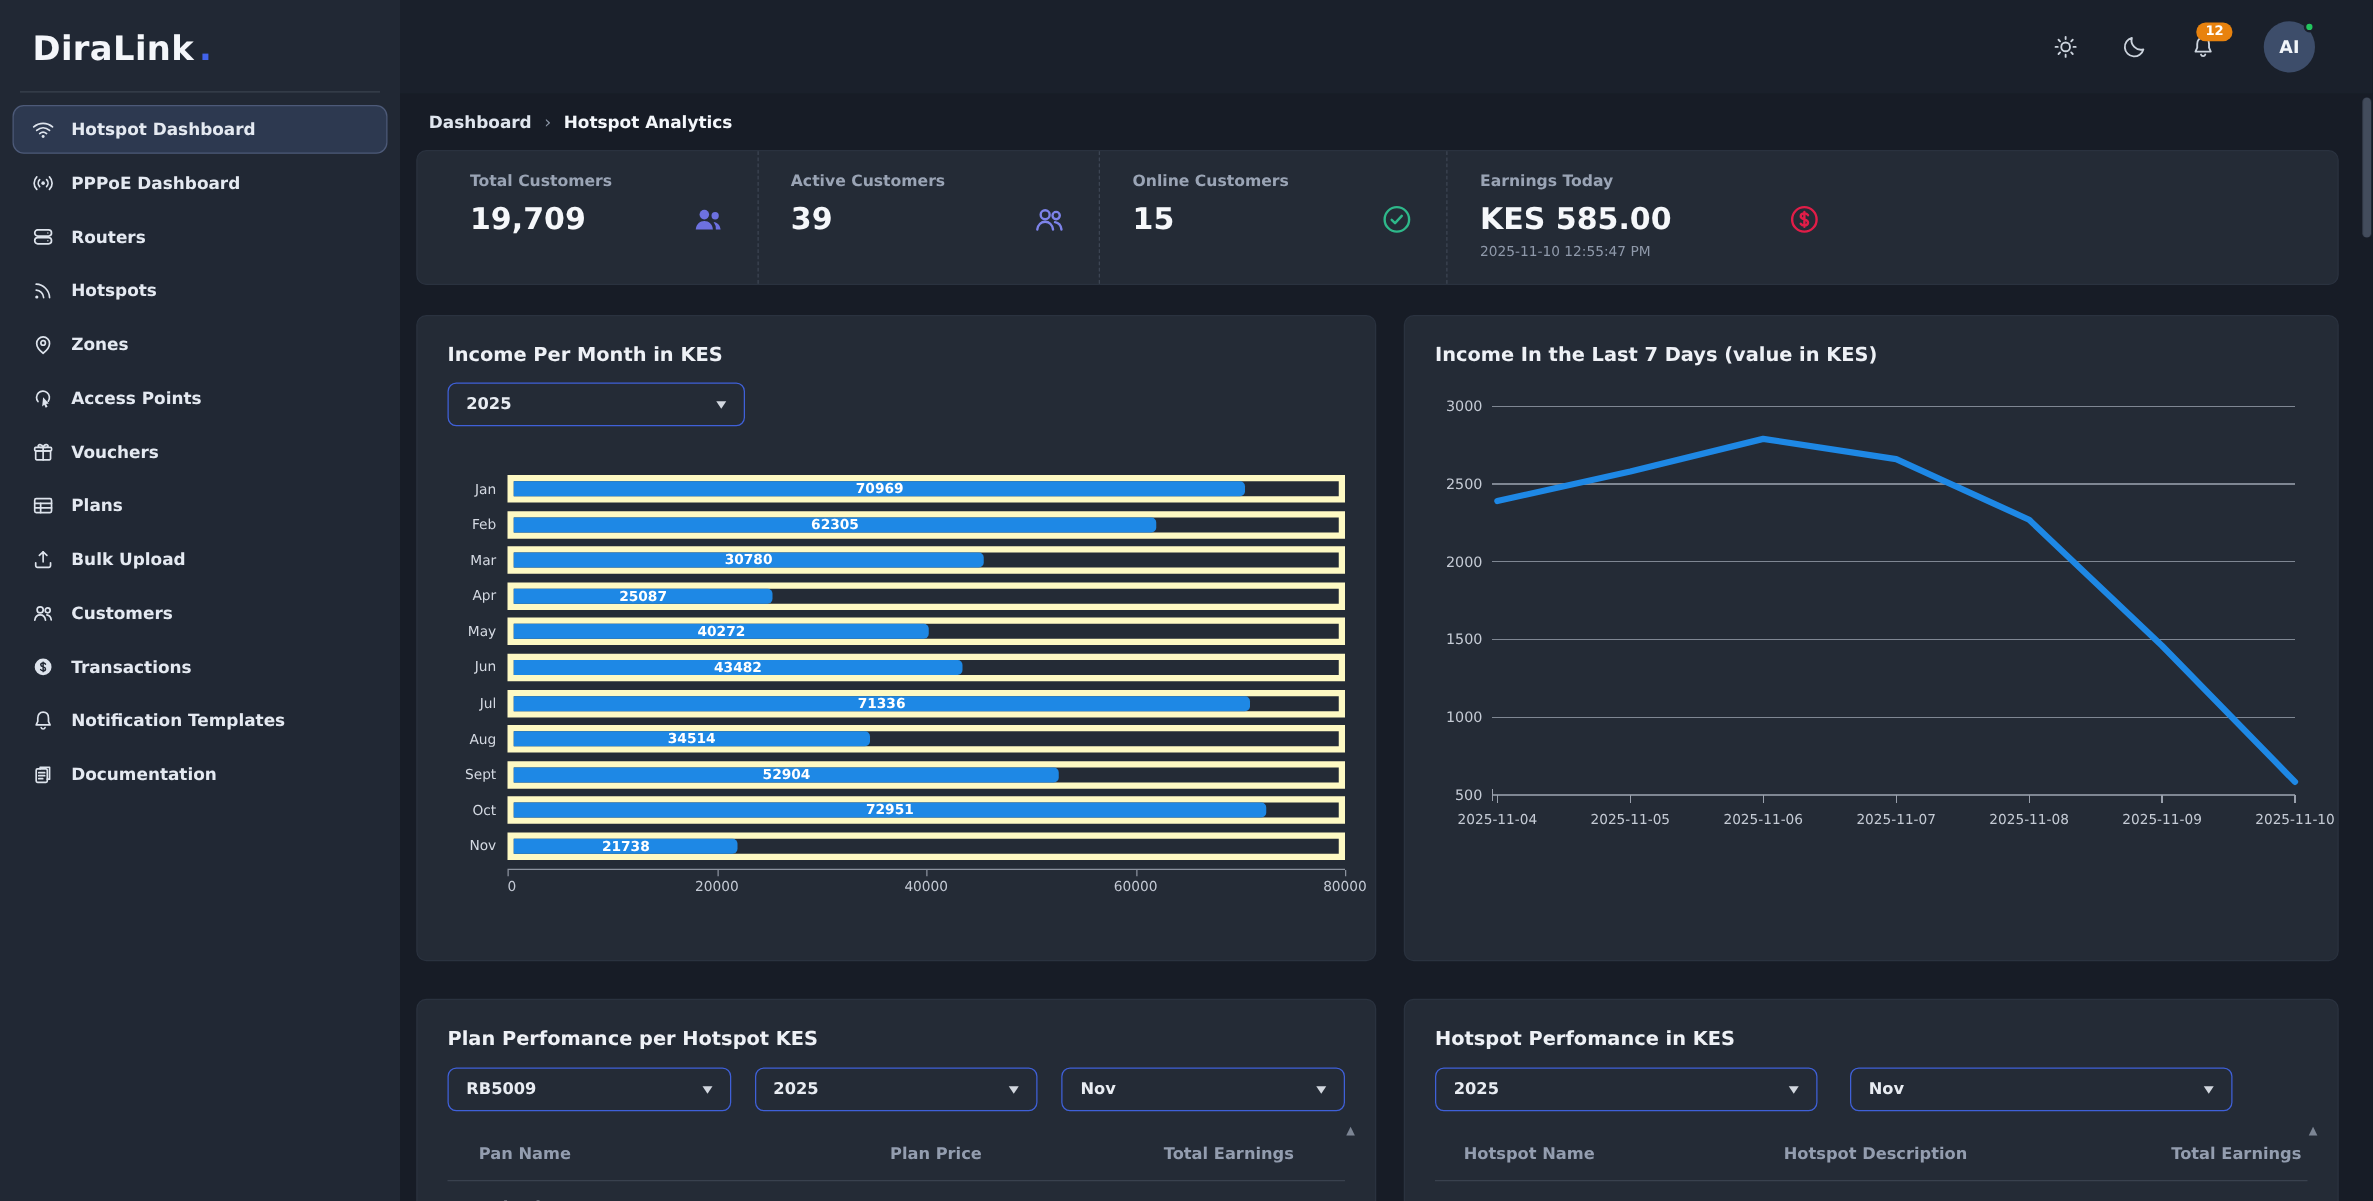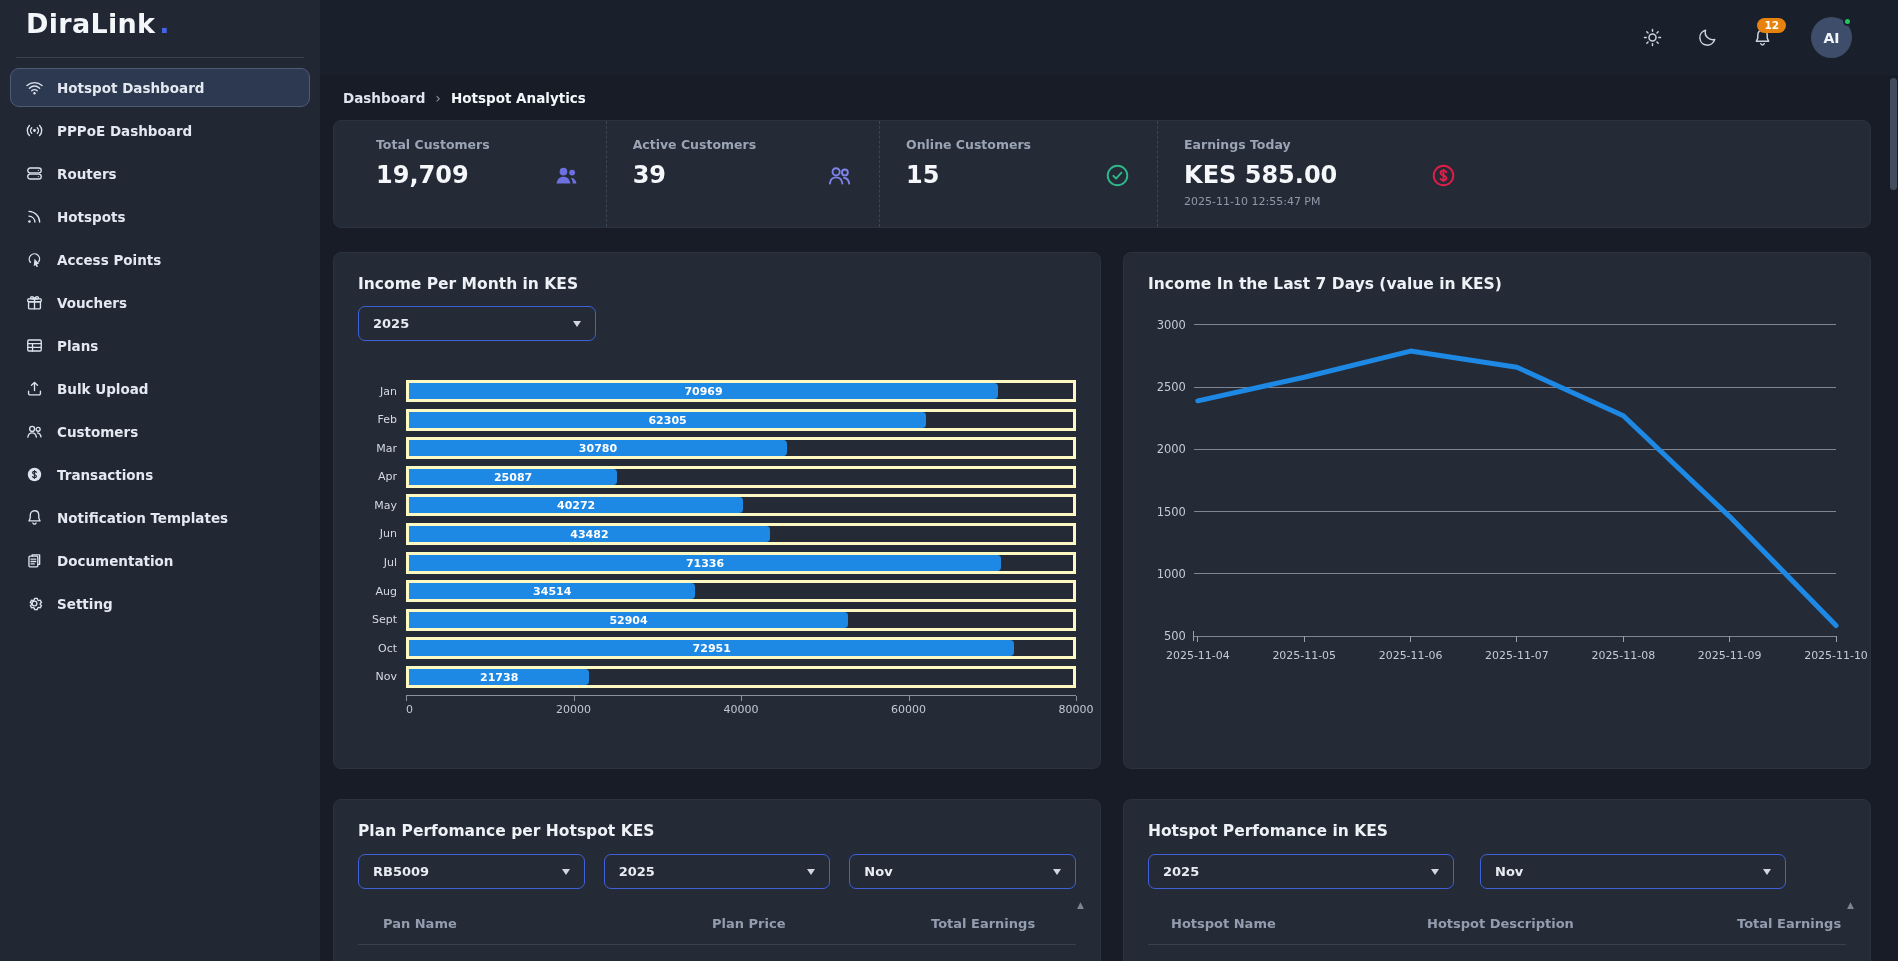--- a/index.html
+++ b/index.html
@@ -5,21 +5,21 @@
   * { box-sizing: border-box; }
   html,body { margin:0; padding:0; }
   body {
     width:1898px; height:961px; overflow:hidden;
     background:#171c26; color:#e8ecf2;
     font-family:"DejaVu Sans","Liberation Sans",sans-serif;
   }
   .page { display:flex; width:1898px; height:961px; }
 
   
-  .sidebar { width:320px; flex:0 0 320px; background:#212834; height:100%; padding-top:0; }
+  .sidebar { width:320px; flex:0 0 320px; background:#212834; height:100%; padding-top:16px; }
   .logo { padding:8px 26px 18px 26px; font-size:27px; font-weight:800; color:#f4f6fa; letter-spacing:.3px; }
   .logo-dot { color:#4263eb; margin-left:4px; }
   .sidebar-divider { border-bottom:1px solid #3a424e; margin:0 16px 10px 16px; }
   .nav-item { display:flex; align-items:center; gap:13px; margin:4px 10px; padding:9px 14px;
     border-radius:9px; font-size:13.5px; font-weight:600; color:#e4e9f1; border:1px solid transparent; cursor:pointer; }
   .nav-item.active { background:#2d3950; border-color:#4d5a78; }
   .nav-item svg { width:19px; height:19px; flex:0 0 19px; color:#dde3ec; }
 
   
   .main { flex:1; display:flex; flex-direction:column; min-width:0; }
@@ -67,21 +67,21 @@
     font-size:13px; font-weight:600; color:#e8ecf2; cursor:pointer; }
   .caret { width:0; height:0; border-left:4.5px solid transparent; border-right:4.5px solid transparent;
     border-top:6px solid #d2d7df; margin-left:12px; }
   .year-select { width:238px; margin-top:13px; }
   .filters { display:flex; margin-top:14px; }
 
   
   .bars { margin-top:39px; }
   .bar-row { display:flex; align-items:center; height:22px; margin-bottom:6.6px; }
   .bar-month { width:48px; flex:0 0 48px; text-align:right; padding-right:9px; font-size:11px; color:#d4d9e2; }
-  .bar-track { flex:1; height:22px; border:3px solid #fef9c3; position:relative; }
+  .bar-track { flex:1; height:22px; border:5px solid #fef9c3; position:relative; }
   .bar-fill { position:absolute; left:0; top:0; bottom:0; background:#1e88e5; border-radius:0 4px 4px 0; }
   .bar-val { position:absolute; top:50%; transform:translate(-50%,-50%); font-size:11px; font-weight:700; color:#fff; white-space:nowrap; }
   .bar-axis { margin-left:48px; border-top:1px solid #8b929e; position:relative; height:22px; margin-top:2px; }
   .bar-axis .tick-mark { position:absolute; top:0; width:1px; height:5px; background:#8b929e; }
   .bar-axis .tick-label { position:absolute; top:7px; transform:translateX(-50%); font-size:11px; color:#c3c9d4; }
   .bar-axis .tick-label.first { transform:none; }
 
   
   .line-chart-svg { width:100%; height:auto; margin-top:18px; overflow:visible; display:block; }
 
@@ -149,20 +149,29 @@
               <path d="M5 11.5a8 8 0 0 1 7.5 7.5"></path>
               <path d="M5 5.5A14 14 0 0 1 18.5 19"></path>
               <circle cx="5.6" cy="18.4" r="1.6" fill="currentColor" stroke="none"></circle>
             </svg>
           </span>
           <span>Hotspots</span>
         </div>
         <div class="nav-item">
           <span class="nav-ic" style="display: inline-flex;">
             <svg viewBox="0 0 24 24" fill="none" stroke="currentColor" stroke-width="1.7" stroke-linecap="round" stroke-linejoin="round">
+              <path d="M12 21s-6.5-5.2-6.5-10a6.5 6.5 0 1 1 13 0c0 4.8-6.5 10-6.5 10z"></path>
+              <circle cx="12" cy="10.6" r="2.3"></circle>
+            </svg>
+          </span>
+          <span>Zones</span>
+        </div>
+        <div class="nav-item">
+          <span class="nav-ic" style="display: inline-flex;">
+            <svg viewBox="0 0 24 24" fill="none" stroke="currentColor" stroke-width="1.7" stroke-linecap="round" stroke-linejoin="round">
               <path d="M6.8 15.5a6.5 6.5 0 1 1 10.4-.4"></path>
               <path d="M12 11l5.8 6.5-2.7.4 1.4 2.8-1.9.9-1.4-2.8-2.2 1.7z" fill="currentColor" stroke="none"></path>
             </svg>
           </span>
           <span>Access Points</span>
         </div>
         <div class="nav-item">
           <span class="nav-ic" style="display: inline-flex;">
             <svg viewBox="0 0 24 24" fill="none" stroke="currentColor" stroke-width="1.7" stroke-linecap="round" stroke-linejoin="round">
               <rect x="4.5" y="11" width="15" height="9" rx="1"></rect>
@@ -225,29 +234,20 @@
         </div>
         <div class="nav-item">
           <span class="nav-ic" style="display: inline-flex;">
             <svg viewBox="0 0 24 24" fill="none" stroke="currentColor" stroke-width="1.7" stroke-linecap="round" stroke-linejoin="round">
               <path d="M9 6.5V4.8h9.5v12h-2.3"></path>
               <rect x="5" y="6.5" width="11.2" height="13.5" rx="1.3"></rect>
               <path d="M7.6 10.3h6M7.6 13.3h6M7.6 16.3h4"></path>
             </svg>
           </span>
           <span>Documentation</span>
-        </div>
-        <div class="nav-item">
-          <span class="nav-ic" style="display: inline-flex;">
-            <svg viewBox="0 0 24 24" fill="none" stroke="currentColor" stroke-width="1.7" stroke-linecap="round" stroke-linejoin="round">
-              <circle cx="12" cy="12" r="3"></circle>
-              <path d="M19.3 13.6l1.6.9-1.7 3-1.8-.6a7 7 0 0 1-1.6 1l-.3 1.9h-3.4l-.3-1.9a7 7 0 0 1-1.6-1l-1.8.6-1.7-3 1.6-.9a7 7 0 0 1 0-1.9l-1.6-.9 1.7-3 1.8.6a7 7 0 0 1 1.6-1l.3-1.9h3.4l.3 1.9a7 7 0 0 1 1.6 1l1.8-.6 1.7 3-1.6.9a7 7 0 0 1 0 1.9z"></path>
-            </svg>
-          </span>
-          <span>Setting</span>
         </div>
       </nav>
   </aside>
 
   <div class="main">
     <header class="topbar">
       <span class="tb-icon" id="icon-sun">
           <svg viewBox="0 0 24 24" fill="none" stroke="currentColor" stroke-width="1.7" stroke-linecap="round" stroke-linejoin="round">
             <circle cx="12" cy="12" r="4"></circle>
             <path d="M12 2.8v2M12 19.2v2M2.8 12h2M19.2 12h2M5.5 5.5l1.4 1.4M17.1 17.1l1.4 1.4M18.5 5.5l-1.4 1.4M6.9 17.1l-1.4 1.4"></path>

